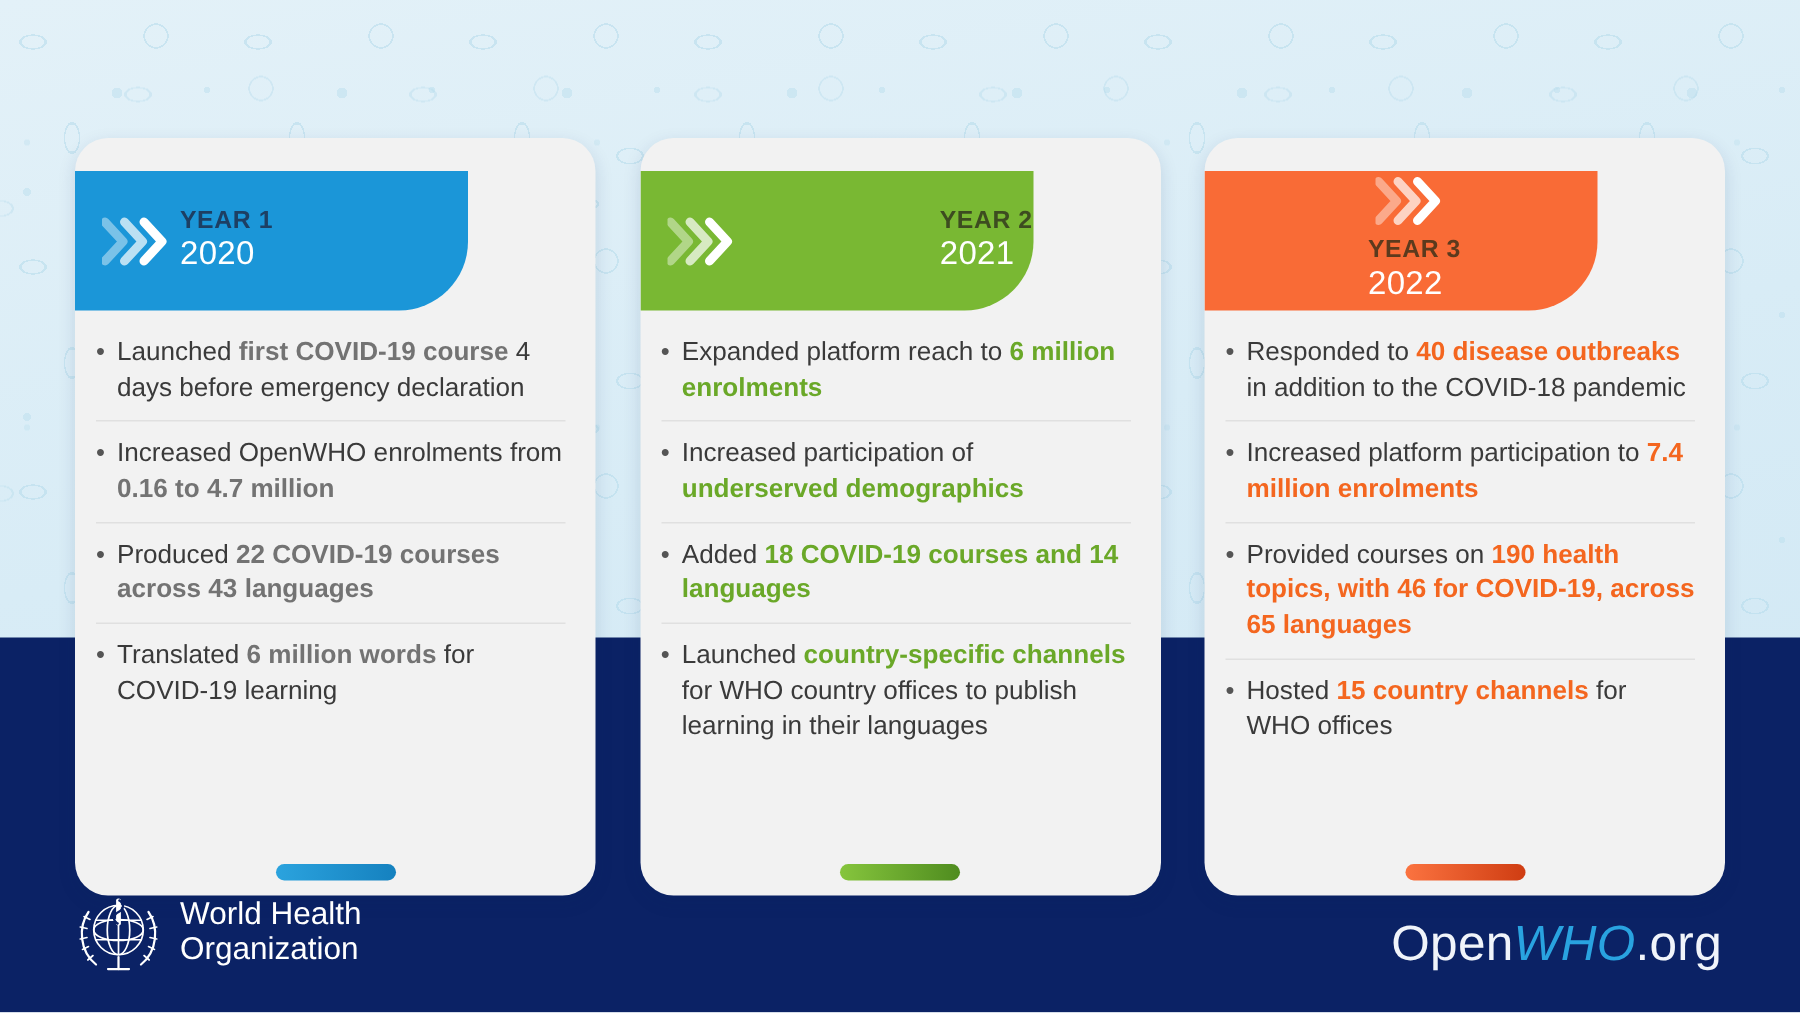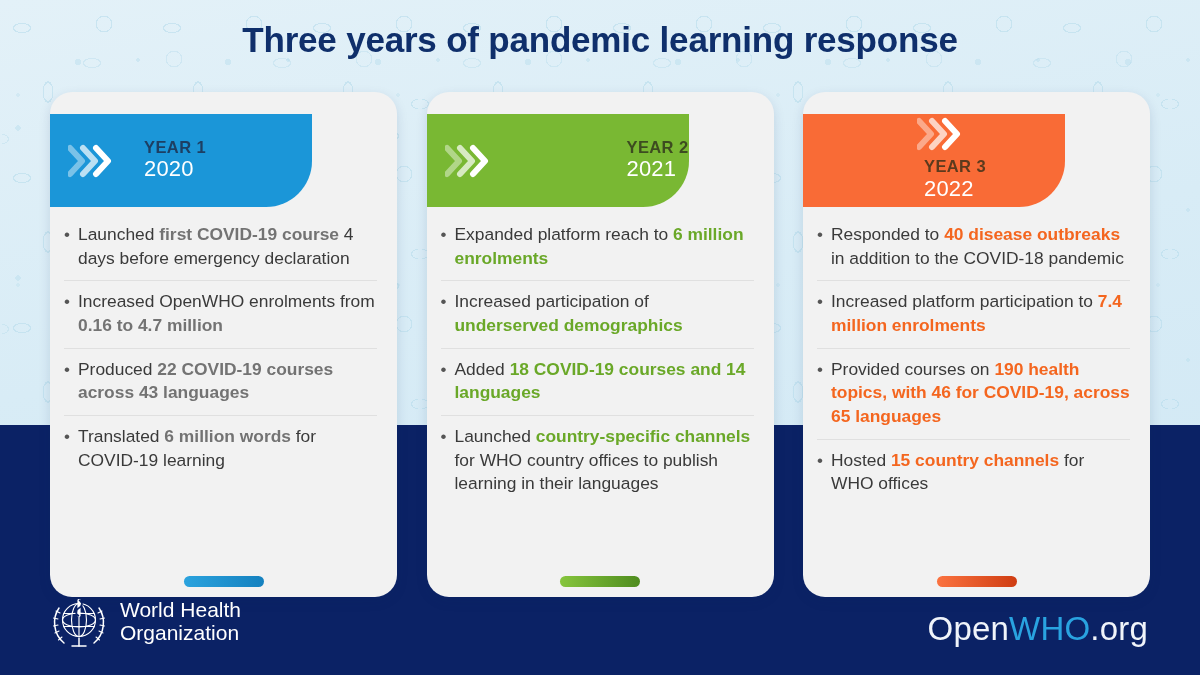--- a/index.html
+++ b/index.html
@@ -84,21 +84,21 @@
     padding-left: 18px;
   }
   .chev {
     width: 44px; height: 40px;
     position: relative;
     flex: 0 0 44px;
     margin-right: 8px;
   }
   .chev svg { display: block; }
 
-  .head-text { line-height: 1; padding-bottom: 2px; margin-left: 24px; }
+  .head-text { line-height: 1; padding-bottom: 2px; }
   .year-label {
     font-size: 16.5px;
     font-weight: bold;
     letter-spacing: .4px;
     margin-bottom: 3px;
   }
   .year-num {
     font-size: 22px;
     color: #ffffff;
     letter-spacing: .2px;
@@ -167,32 +167,31 @@
     font-weight: normal;
     line-height: 1.08;
   }
   .openwho {
     position: absolute;
     right: 52px; bottom: 27px;
     font-size: 33px;
     color: #f0f4fa;
     letter-spacing: .2px;
   }
-  .openwho .who { color: #29a3e0; }
+  .openwho .who { color: #29a3e0; font-style: italic; }
 </style>
 </head>
 <body>
 
 <div class="stage">
 
   <div class="pattern"></div>
   <div class="pattern b"></div>
   <div class="navy-band"></div>
 
-  <div class="title">Three years of pandemic learning response</div>
 
   <div class="cards">
 
     <div class="card c1">
       <div class="card-head">
         <span class="chev">
           <svg width="44" height="40" viewBox="0 0 44 40">
             <path d="M2 7 L14 20 L2 33" fill="none" stroke="#ffffff" stroke-opacity="0.42" stroke-width="6" stroke-linecap="round" stroke-linejoin="round"></path>
             <path d="M15 7 L27 20 L15 33" fill="none" stroke="#ffffff" stroke-opacity="0.70" stroke-width="6" stroke-linecap="round" stroke-linejoin="round"></path>
             <path d="M28 7 L40 20 L28 33" fill="none" stroke="#ffffff" stroke-opacity="1" stroke-width="6" stroke-linecap="round" stroke-linejoin="round"></path>

